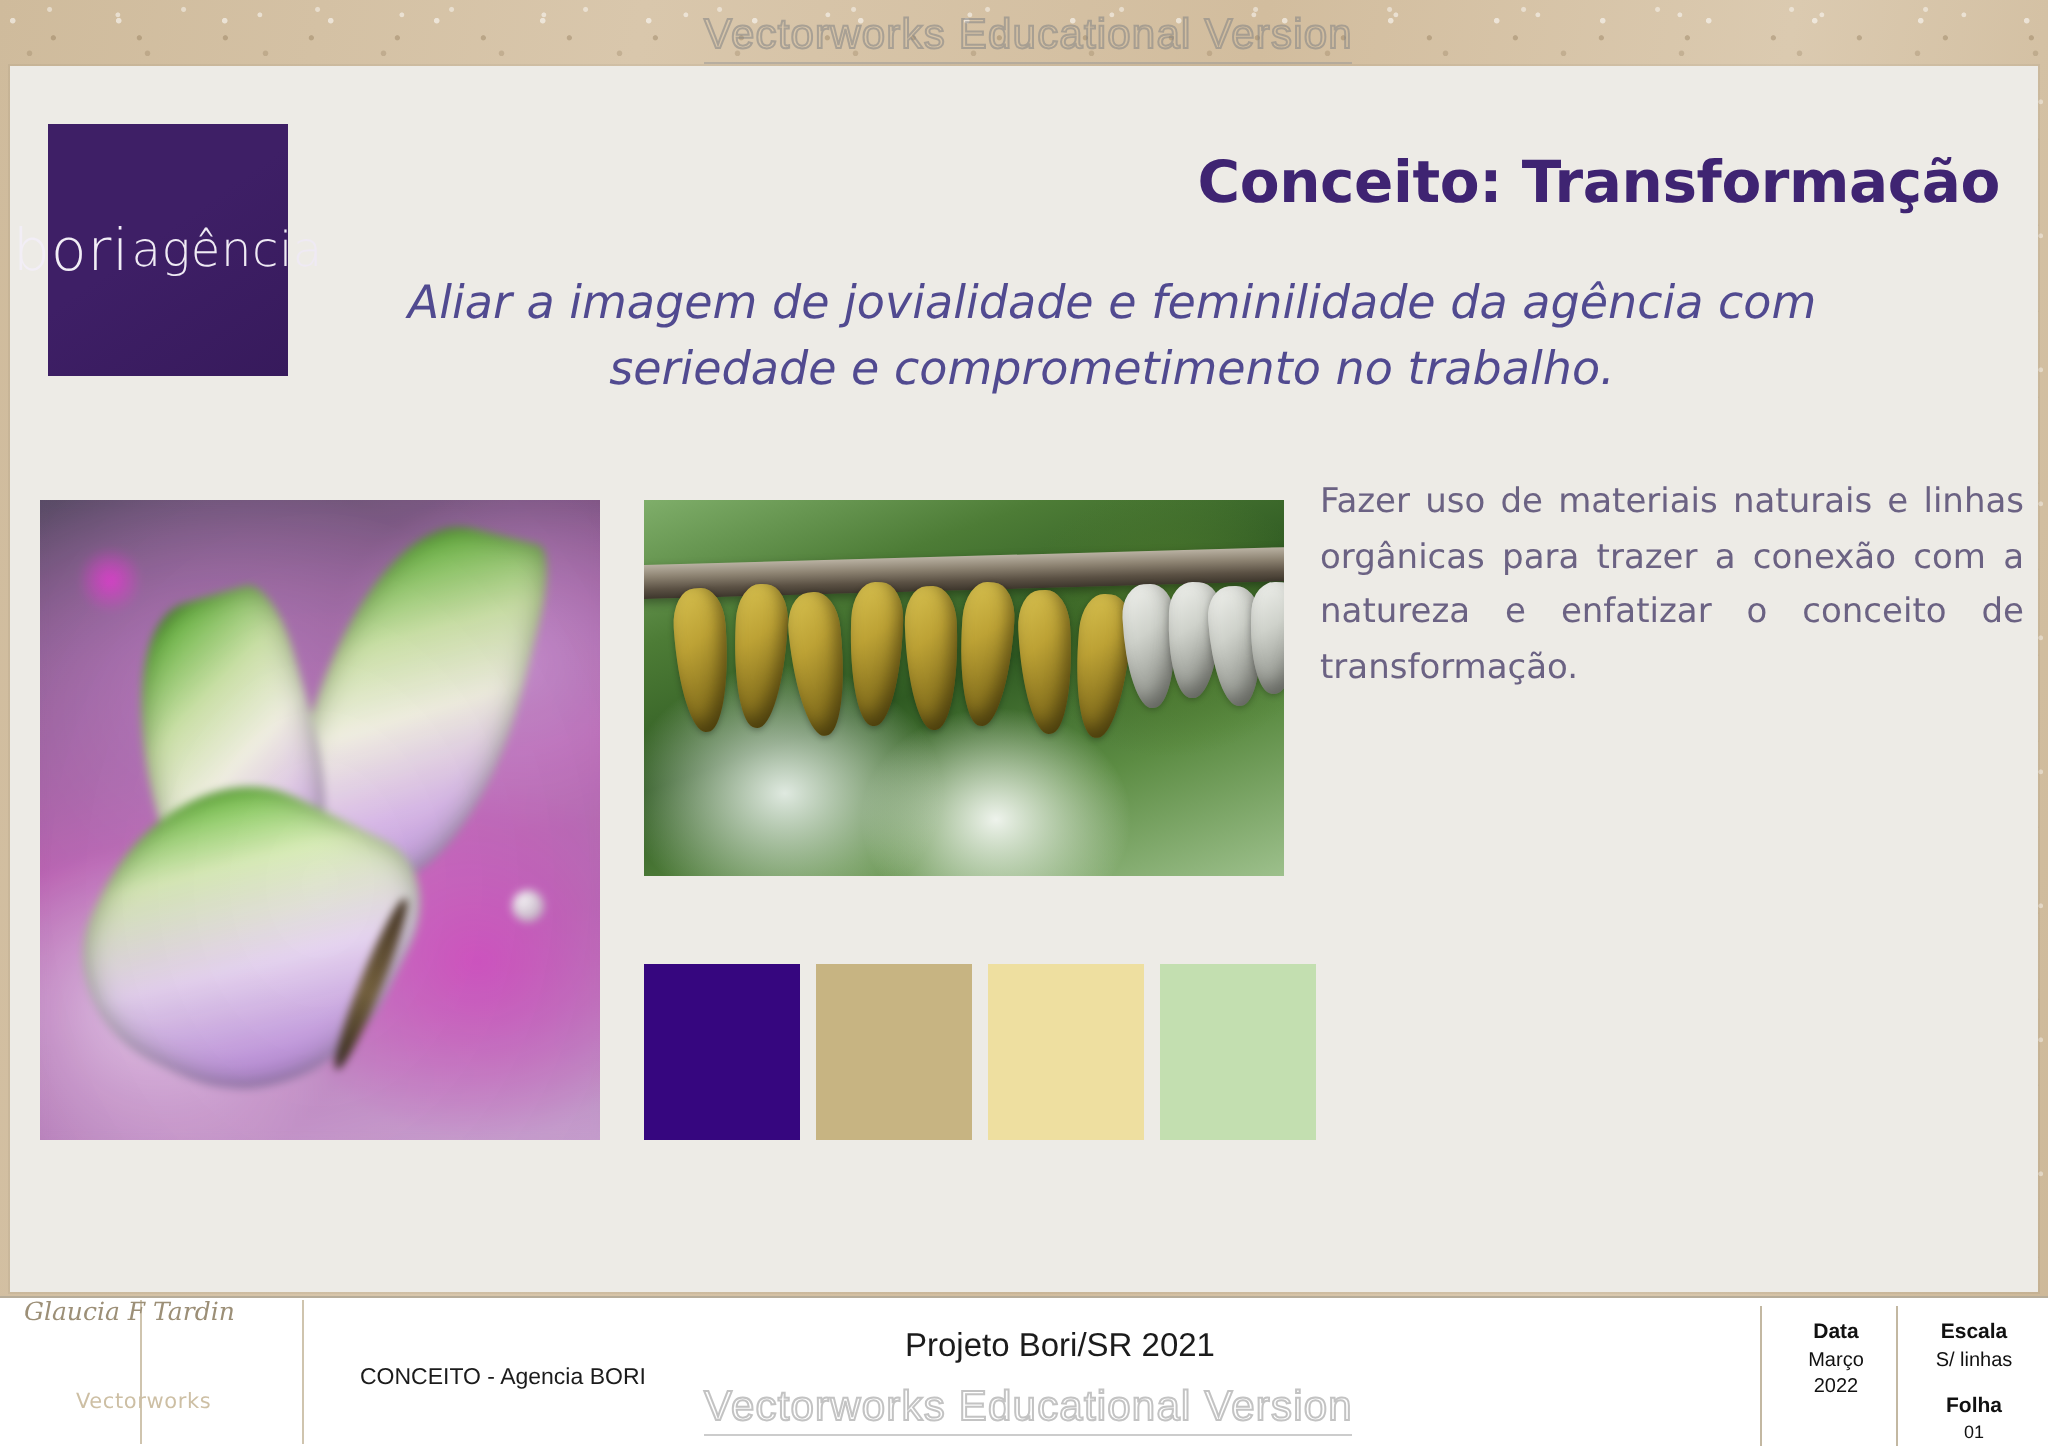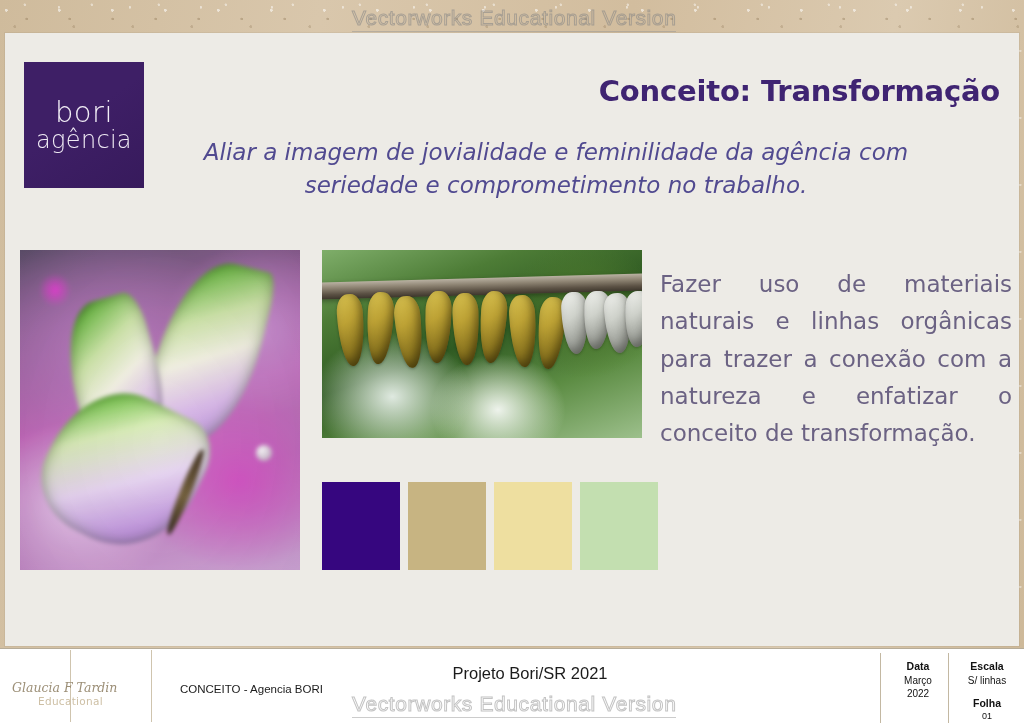--- a/index.html
+++ b/index.html
@@ -68,21 +68,21 @@
     border-bottom-color: rgba(195,195,195,.85);
   }
 
   
   .logo {
     position: absolute;
     left: 24px; top: 62px;
     width: 120px; height: 126px;
     background: linear-gradient(145deg, #46246e 0%, #3e1f66 45%, #371a5c 100%);
     display: flex;
-    flex-direction: column;
+    flex-direction: row;
     align-items: center;
     justify-content: center;
     gap: 1px;
   }
   .logo-word {
     color: #f2eef6;
     font-family: "DejaVu Sans", sans-serif;
     font-size: 29px;
     font-weight: 300;
     letter-spacing: .5px;
@@ -231,24 +231,24 @@
     gap: 8px;
   }
   .swatch {
     width: 78px;
     height: 88px;
   }
 
   
   .body-copy {
     position: absolute;
-    left: 660px; top: 266px;
+    left: 660px; top: 238px;
     width: 352px;
     font-family: "DejaVu Sans", sans-serif;
-    font-size: 23px;
+    font-size: 17px;
     line-height: 1.62;
     color: #6b6283;
     text-align: justify;
   }
   .body-copy p + p { margin-top: 20px; }
 
   
   .titleblock {
     position: absolute;
     left: 0; top: 648px;
@@ -265,21 +265,21 @@
 
   .sig-box {
     position: absolute;
     left: 70px; top: 650px;
     width: 82px; height: 72px;
     border-left: 1px solid #cfc4ae;
     border-right: 1px solid #cfc4ae;
   }
   .sig-name {
     position: absolute;
-    left: 12px; top: 680px;
+    left: 12px; top: 648px;
     font-family: "DejaVu Serif", serif;
     font-style: italic;
     font-size: 12.5px;
     color: #9c8f77;
     white-space: nowrap;
   }
   .sig-role {
     position: absolute;
     left: 38px; top: 695px;
     font-family: "DejaVu Sans", sans-serif;
@@ -378,21 +378,21 @@
   <p>Fazer uso de materiais naturais e linhas orgânicas para trazer a conexão com a natureza e enfatizar o conceito de transformação.</p>
 </div>
 
 <div class="titleblock">
   <div class="tb-divider" style="left:880px;"></div>
   <div class="tb-divider" style="left:948px;"></div>
 </div>
 
 <div class="sig-box"></div>
 <div class="sig-name">Glaucia F Tardin</div>
-<div class="sig-role">Educational</div>
+<div class="sig-role">Vectorworks</div>
 
 <div class="proj-title">Projeto Bori/SR 2021</div>
 <div class="proj-sub">CONCEITO - Agencia BORI</div>
 
 <div class="meta-col meta-data">
   <div class="meta-label">Data</div>
   <div class="meta-value" style="white-space:pre-line;">Março
 2022</div>
 </div>
 

